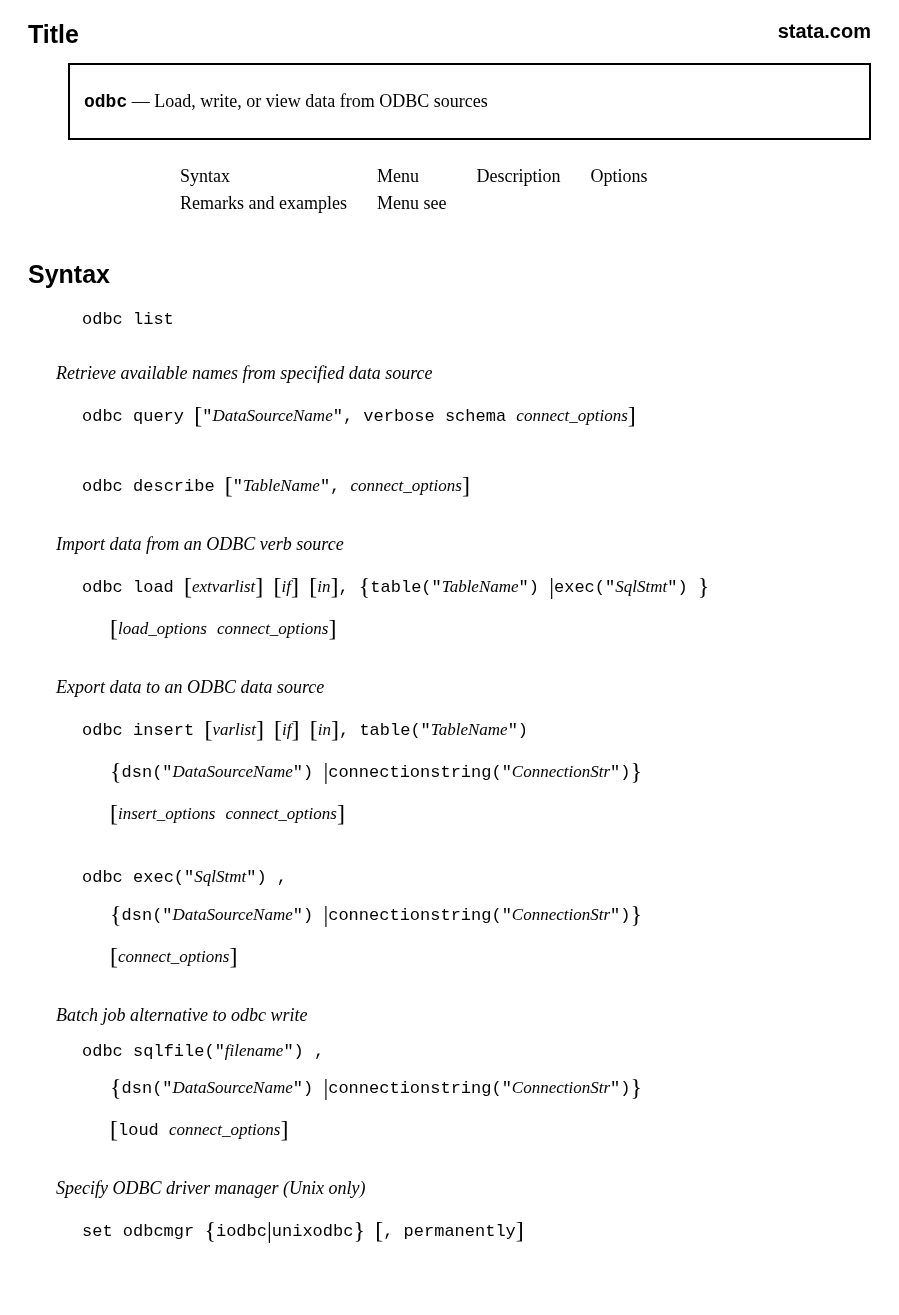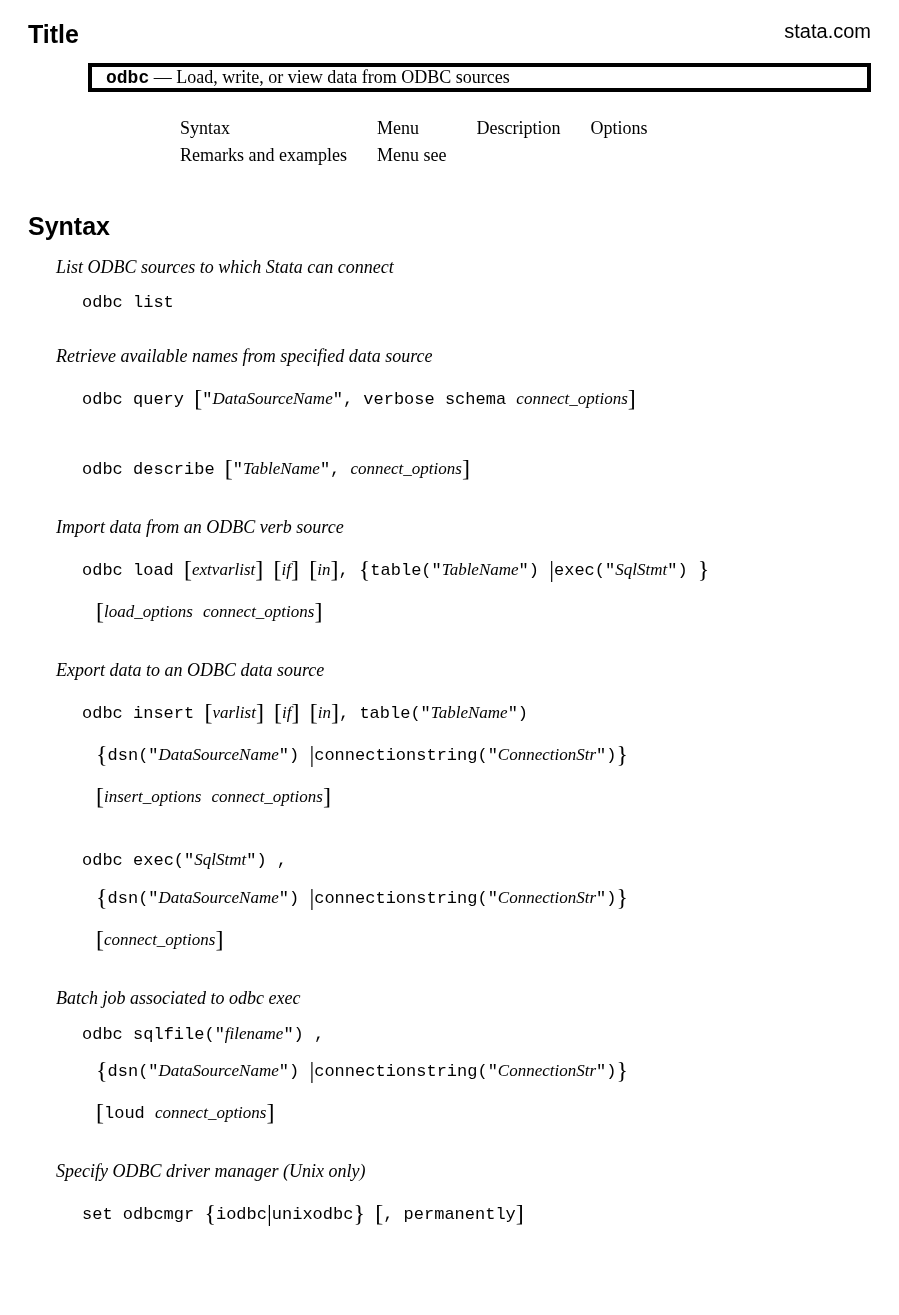--- a/index.html
+++ b/index.html
@@ -17,27 +17,27 @@
     align-items: flex-start;
     margin-bottom: 14px;
   }
   .title-heading {
     font-family: Arial, Helvetica, sans-serif;
     font-weight: bold;
     font-size: 25px;
   }
   .brand {
     font-family: Arial, Helvetica, sans-serif;
-    font-weight: normal;
+    font-weight: bold;
     font-size: 20px;
   }
   .title-box {
-    border: 4px solid #000000;
-    margin: 0 0 22px 60px;
-    padding: 0 14px;
+    border: 2px solid #000000;
+    margin: 0 0 22px 40px;
+    padding: 26px 14px;
     font-size: 18px;
   }
   .title-box .cmd {
     font-family: "Courier New", monospace;
     font-weight: bold;
   }
   .nav-table {
     margin-left: 150px;
     margin-bottom: 42px;
   }
@@ -69,21 +69,21 @@
     font-style: italic;
     font-family: "Times New Roman", Times, serif;
   }
   .u { }
   .big {
     font-family: "Times New Roman", Times, serif;
     font-size: 24px;
     vertical-align: -2px;
     font-style: normal;
   }
-  .indent2 { margin-left: 14px; display: inline-block;}
+  .indent2 { margin-left: 28px; display: inline-block;}
 </style>
 </head>
 <body>
 
 <div class="header-row">
   <span class="title-heading">Title</span>
   <span class="brand">stata.com</span>
 </div>
 
 <div class="title-box">
@@ -105,21 +105,20 @@
     <td><span>Menu see</span></td>
     <td></td>
         <td></td>
   </tr>
 </tbody>
   </table>
 
 <div class="section-heading">Syntax</div>
 
 <div class="entry">
-  <div class="desc">List ODBC sources to which Stata can connect</div>
   <div class="cmdline"><span>odbc </span><span class="u">li</span><span>st</span></div>
 </div>
 
 <div class="entry">
   <div class="desc">Retrieve available names from specified data source</div>
   <div class="cmdline"><span>odbc </span><span class="u">q</span><span>uery </span><span class="big">[</span><span>"</span><span class="ital">DataSourceName</span><span>"</span><span>, </span><span class="u">verb</span><span>ose </span><span class="u">schem</span><span>a </span><span class="ital">connect_options</span><span class="big">]</span></div>
 </div>
 
 <div class="entry">
   <div class="cmdline"><span>odbc </span><span class="u">des</span><span>cribe </span><span class="big">[</span><span>"</span><span class="ital">TableName</span><span>"</span><span>, </span><span class="ital">connect_options</span><span class="big">]</span></div>
@@ -133,20 +132,20 @@
 <div class="entry">
   <div class="desc">Export data to an ODBC data source</div>
   <div class="cmdline"><span>odbc </span><span class="u">in</span><span>sert </span><span class="big">[</span><span class="ital">varlist</span><span class="big">]</span> <span class="big">[</span><span class="ital">if</span><span class="big">]</span> <span class="big">[</span><span class="ital">in</span><span class="big">]</span><span>, </span><span class="u">t</span><span>able(</span><span>"</span><span class="ital">TableName</span><span>"</span><span>)</span><br><span class="indent2"><span class="big">{</span><span>dsn(</span><span>"</span><span class="ital">DataSourceName</span><span>"</span><span>) </span><span class="big">|</span><span class="u">conn</span><span>ectionstring(</span><span>"</span><span class="ital">ConnectionStr</span><span>"</span><span>)</span><span class="big">}</span></span><br><span class="indent2"><span class="big">[</span><span class="ital">insert_options</span> <span class="ital">connect_options</span><span class="big">]</span></span></div>
 </div>
 
 <div class="entry">
   <div class="cmdline"><span>odbc </span><span class="u">exe</span><span>c(</span><span>"</span><span class="ital">SqlStmt</span><span>"</span><span>) ,</span><br><span class="indent2"><span class="big">{</span><span>dsn(</span><span>"</span><span class="ital">DataSourceName</span><span>"</span><span>) </span><span class="big">|</span><span class="u">conn</span><span>ectionstring(</span><span>"</span><span class="ital">ConnectionStr</span><span>"</span><span>)</span><span class="big">}</span></span><br><span class="indent2"><span class="big">[</span><span class="ital">connect_options</span><span class="big">]</span></span></div>
 </div>
 
 <div class="entry">
-  <div class="desc">Batch job associated to odbc exec</div>
+  <div class="desc">Batch job alternative to odbc write</div>
   <div class="cmdline"><span>odbc </span><span class="u">sql</span><span>file(</span><span>"</span><span class="ital">filename</span><span>"</span><span>) ,</span><br><span class="indent2"><span class="big">{</span><span>dsn(</span><span>"</span><span class="ital">DataSourceName</span><span>"</span><span>) </span><span class="big">|</span><span class="u">conn</span><span>ectionstring(</span><span>"</span><span class="ital">ConnectionStr</span><span>"</span><span>)</span><span class="big">}</span></span><br><span class="indent2"><span class="big">[</span><span>loud </span><span class="ital">connect_options</span><span class="big">]</span></span></div>
 </div>
 
 <div class="entry">
   <div class="desc">Specify ODBC driver manager (Unix only)</div>
   <div class="cmdline"><span>set </span><span class="u">odbcmg</span><span>r </span><span class="big">{</span><span>iodbc</span><span class="big">|</span><span>unixodbc</span><span class="big">}</span> <span class="big">[</span><span>, </span><span class="u">perm</span><span>anently</span><span class="big">]</span></div>
 </div>
 
 </body></html>

